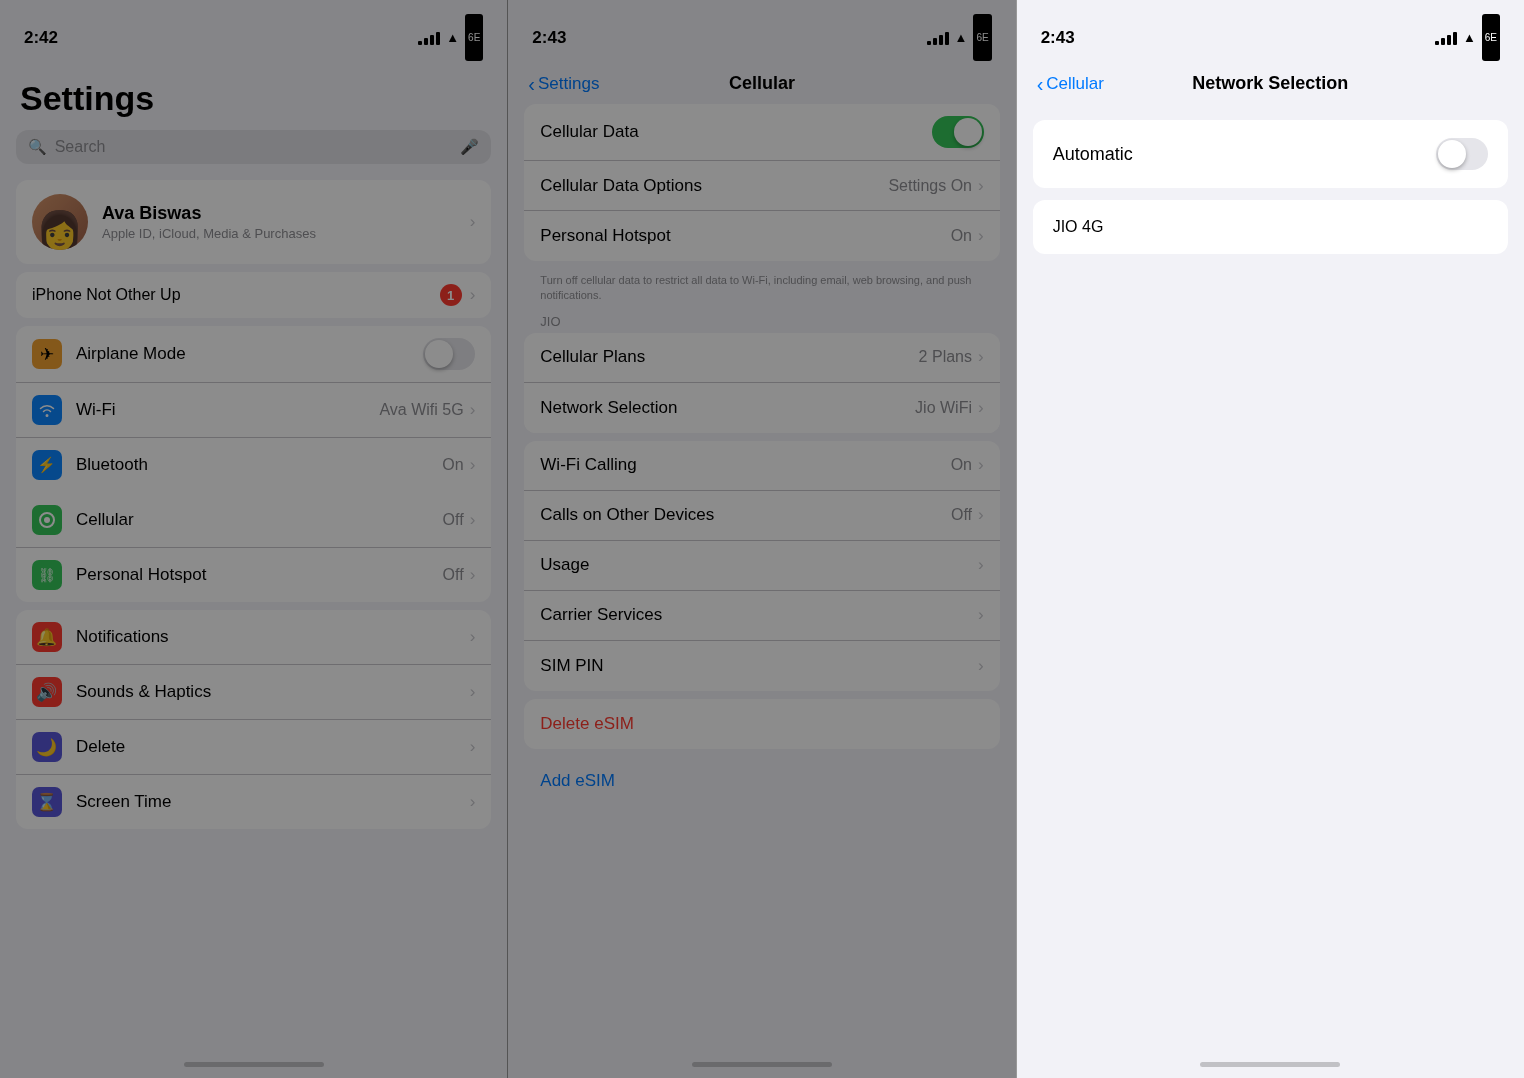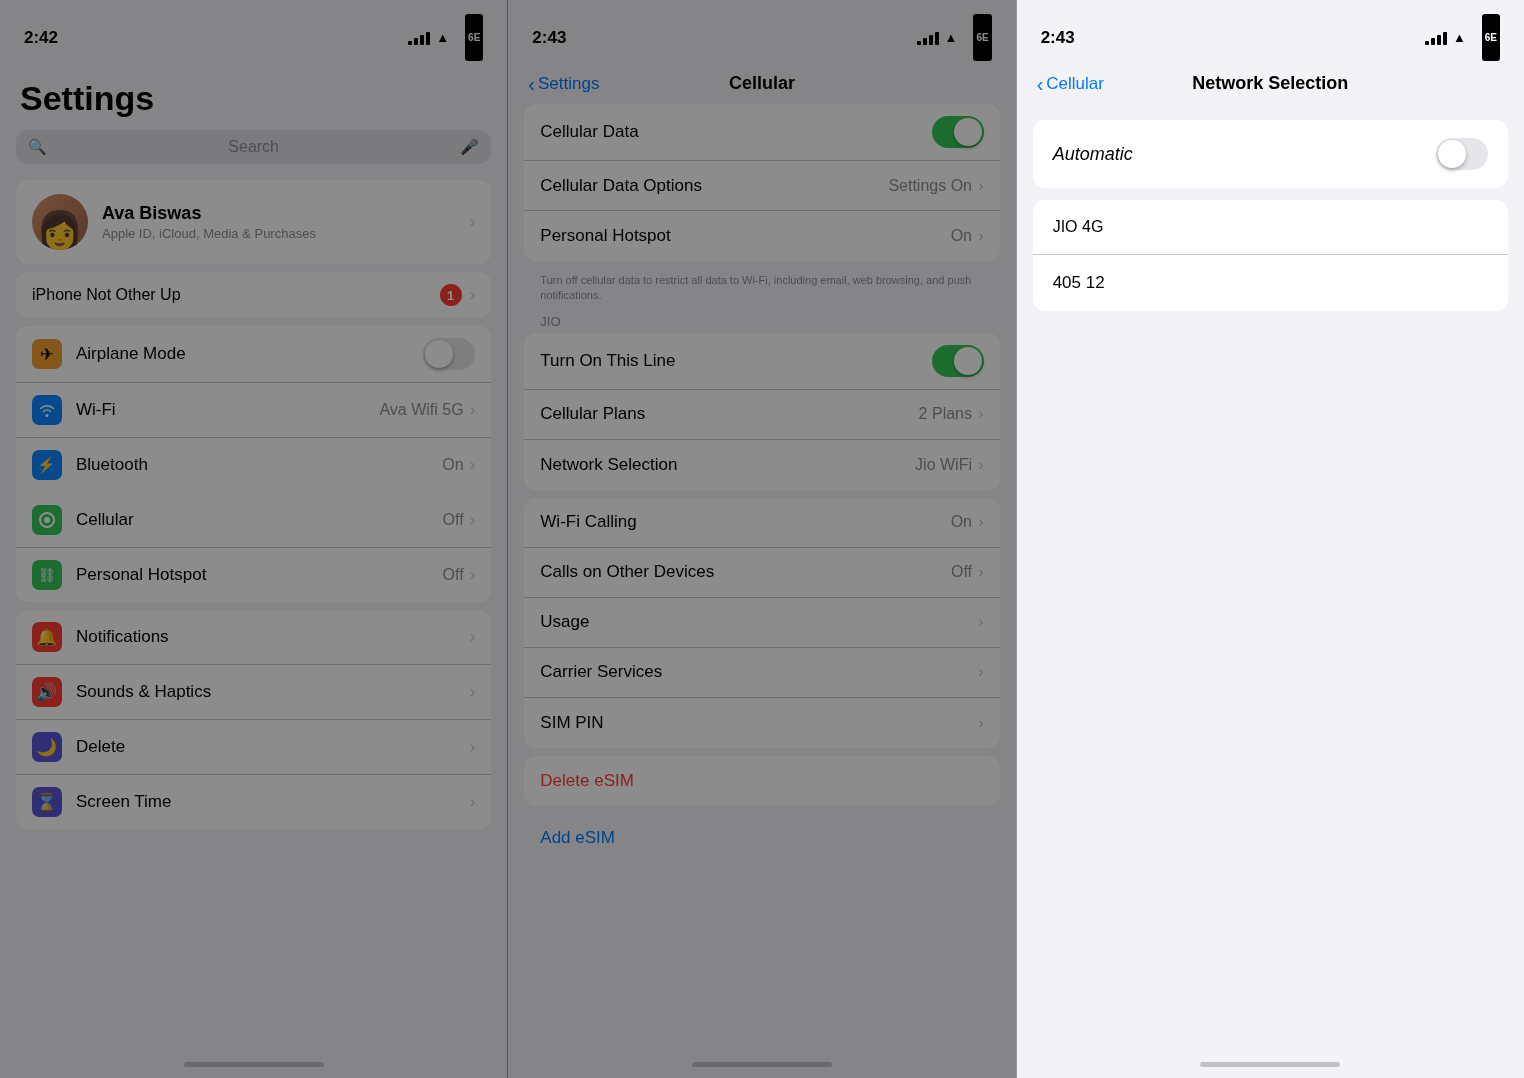--- a/index.html
+++ b/index.html
@@ -57,24 +57,23 @@
       border-radius: 1px;
     }
     .wifi-icon {
       font-size: 13px;
       color: #000;
     }
     .network-badge {
       background: #000;
       color: #fff;
       font-size: 10px;
-      font-weight: 700;
+      font-weight: 400;
       border-radius: 3px;
       padding: 18px 3px;
-      margin-left: 10px;
     }
 
     
     .nav-bar {
       display: flex;
       align-items: center;
       justify-content: center;
       padding: 4px 20px 10px 20px;
       position: relative;
     }
@@ -123,21 +122,20 @@
       gap: 8px;
     }
     .search-icon-wrap {
       color: #8e8e93;
       font-size: 15px;
     }
     .search-input-text {
       color: #8e8e93;
       font-size: 16px;
       flex: 1;
-      text-align: center;
     }
     .mic-icon {
       color: #8e8e93;
       font-size: 15px;
     }
 
     
     .settings-section {
       margin-bottom: 8px;
     }
@@ -299,21 +297,20 @@
     }
     .link-text {
       color: #007AFF;
       font-size: 17px;
       padding: 14px 32px;
     }
 
     
     .network-section {
       margin: 16px 16px 8px 16px;
-      font-style: italic;
     }
     .network-option {
       background: #fff;
       border-radius: 12px;
       padding: 18px 20px;
       display: flex;
       align-items: center;
       justify-content: space-between;
       margin-bottom: 12px;
     }
@@ -527,26 +524,20 @@
       </div>
     </div>
 
     <div class="note-text">Turn off cellular data to restrict all data to Wi-Fi, including email, web browsing, and push notifications.</div>
 
     <div class="carrier-label">JIO</div>
 
     <div class="settings-section">
       <div class="settings-group">
 
-        <div class="settings-row">
-          <span class="row-label">Turn On This Line</span>
-          <div class="toggle-switch on">
-            <div class="toggle-thumb"></div>
-          </div>
-        </div>
 
         <div class="settings-row">
           <span class="row-label">Cellular Plans</span>
           <span class="row-value">2 Plans</span>
           <span class="row-chevron">›</span>
         </div>
 
         <div class="settings-row" style="background:#fff;position:relative;">
           <span class="row-label">Network Selection</span>
           <span class="row-value">Jio WiFi</span>
@@ -634,22 +625,19 @@
         <div class="toggle-switch off">
           <div class="toggle-thumb"></div>
         </div>
       </div>
     </div>
 
     <div class="network-group">
       <div class="network-group-row">
         <span class="network-list-label">JIO 4G</span>
       </div>
-      <div class="network-group-row">
-        <span class="network-code-text">405 12</span>
-      </div>
     </div>
 
   </div>
   <div class="home-indicator">
     <div class="home-bar"></div>
   </div>
 </div>
 
 </body></html>

